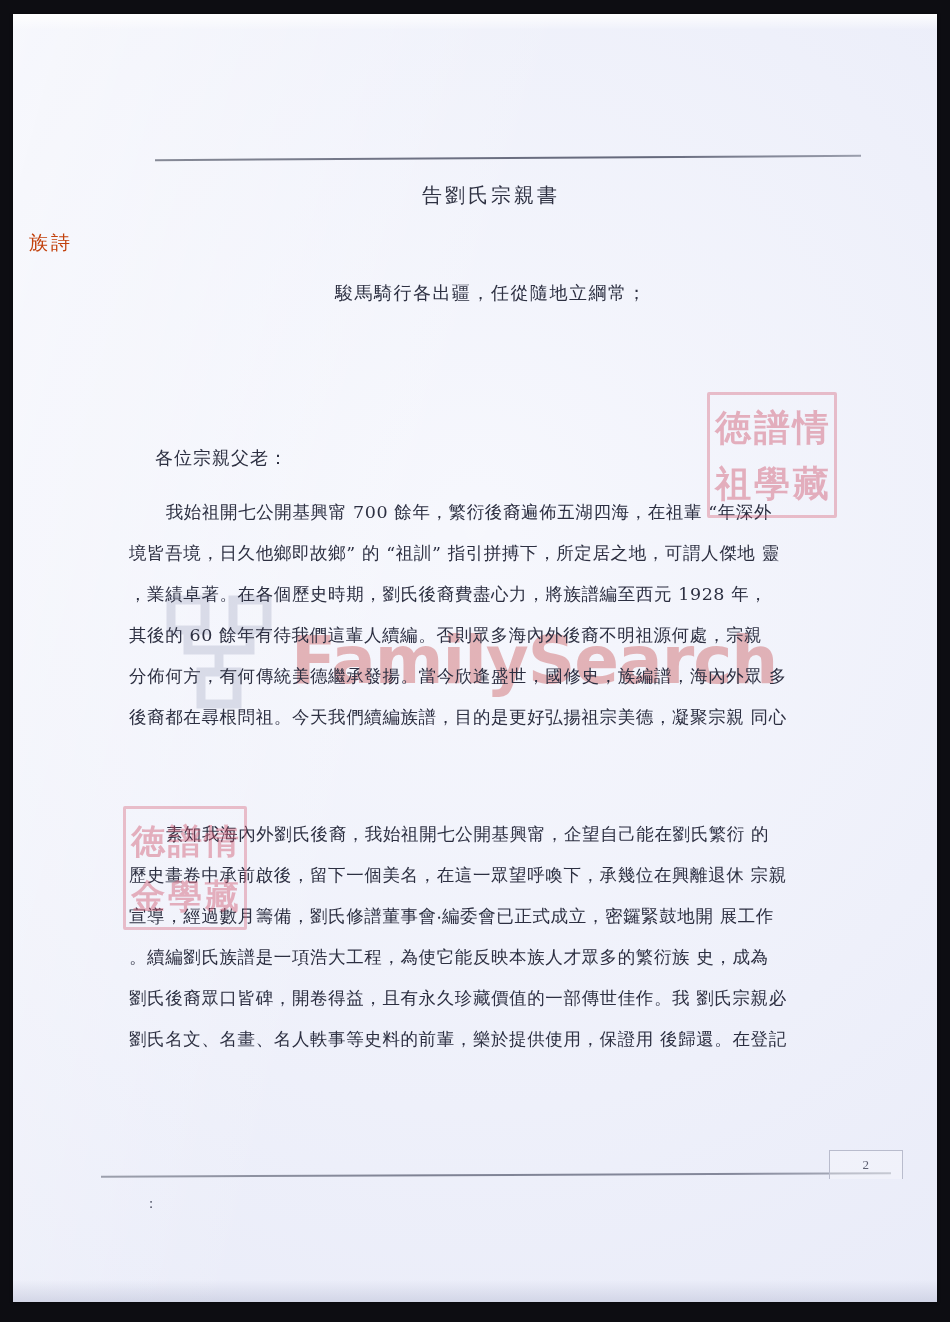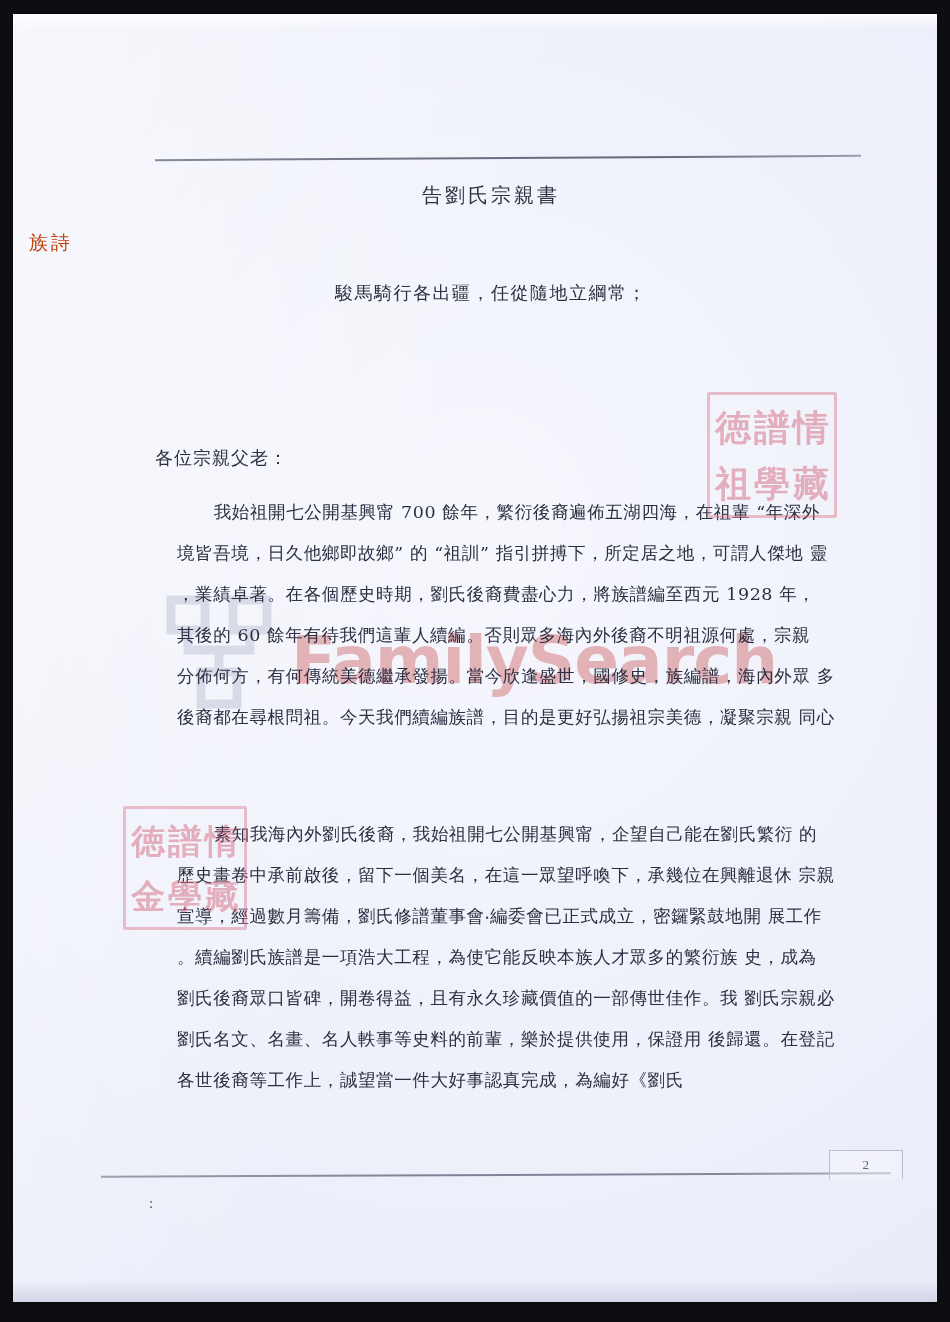--- a/index.html
+++ b/index.html
@@ -170,21 +170,20 @@
     left: 100px;
     width: 780px;
     font-size: 17.5px;
     color: #2c2f41;
     font-family: "DejaVu Serif", "Liberation Serif", serif;
   }
   .body-line {
     line-height: 41px;
     letter-spacing: 0.6px;
     white-space: pre;
-    margin-left: 48px;
   }
   .body-line.indent { text-indent: 2.1em; }
 
   #para-one  { top: 478px; left: 100px; }
   #para-two  { top: 800px; left: 100px; }
 
   
   .seal {
     position: absolute;
     border: 3px solid rgba(214, 96, 118, .50);
@@ -299,21 +298,20 @@
         <div class="body-line">後裔都在尋根問祖。今天我們續編族譜，目的是更好弘揚祖宗美德，凝聚宗親 同心</div>
       </div>
 
       <div class="body-block" id="para-two">
         <div class="body-line indent">素知我海內外劉氏後裔，我始祖開七公開基興甯，企望自己能在劉氏繁衍 的</div>
         <div class="body-line">歷史畫卷中承前啟後，留下一個美名，在這一眾望呼喚下，承幾位在興離退休 宗親</div>
         <div class="body-line">宣導，經過數月籌備，劉氏修譜董事會‧編委會已正式成立，密鑼緊鼓地開 展工作</div>
         <div class="body-line">。續編劉氏族譜是一項浩大工程，為使它能反映本族人才眾多的繁衍族 史，成為</div>
         <div class="body-line">劉氏後裔眾口皆碑，開卷得益，且有永久珍藏價值的一部傳世佳作。我 劉氏宗親必</div>
         <div class="body-line">劉氏名文、名畫、名人軼事等史料的前輩，樂於提供使用，保證用 後歸還。在登記</div>
-        <div class="body-line">各世後裔等工作上，誠望當一件大好事認真完成，為編好《劉氏</div>
       </div>
 
       <div class="footer-rule"></div>
 
       <div class="page-tab">2</div>
 
       <div class="bottom-mark">:</div>
 
     </div>
 

